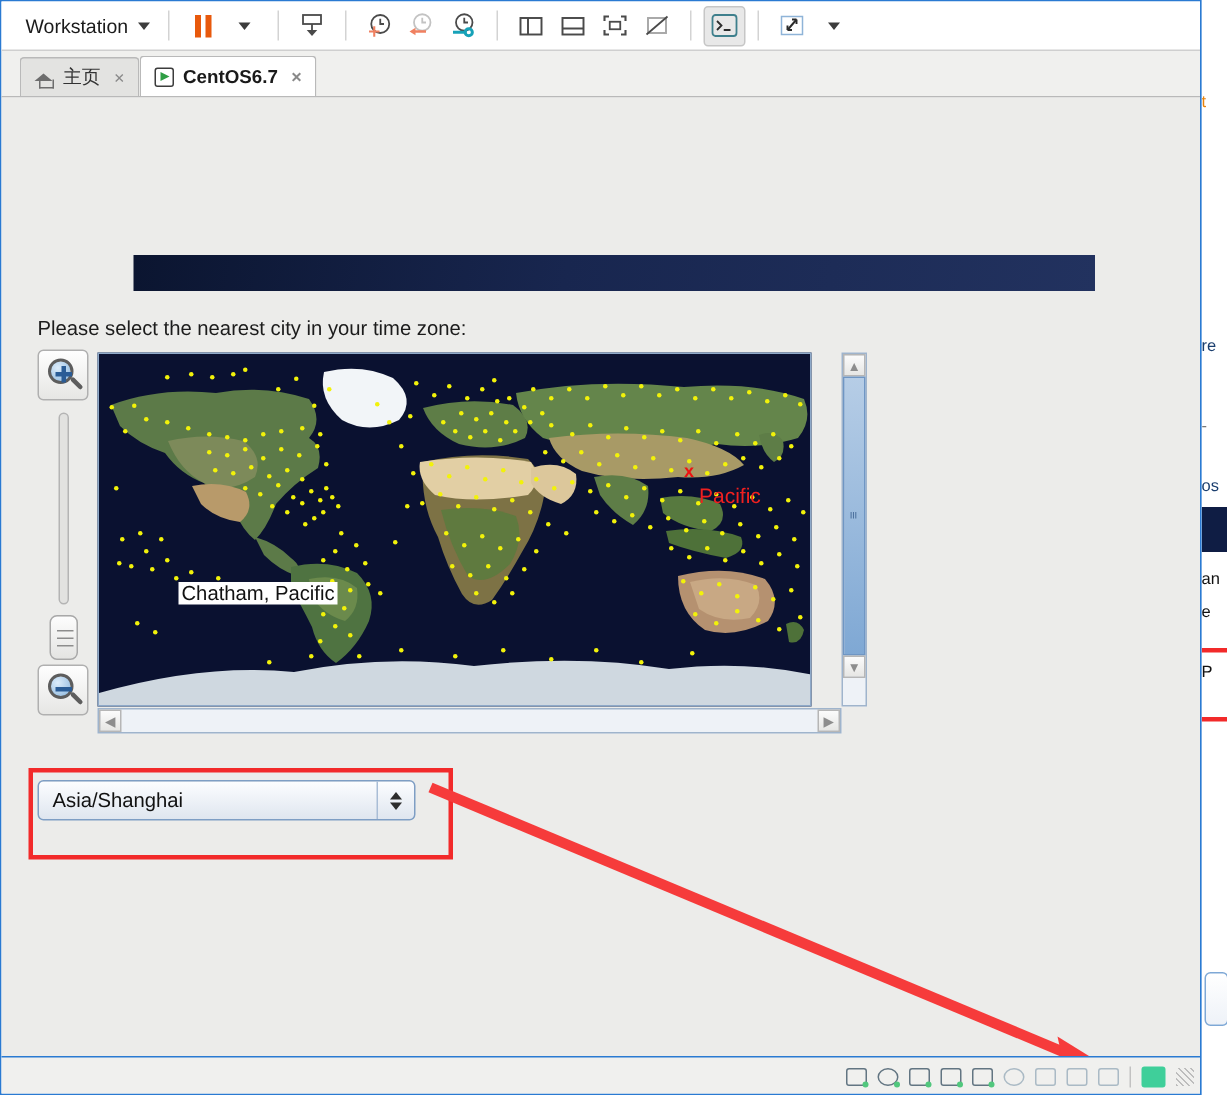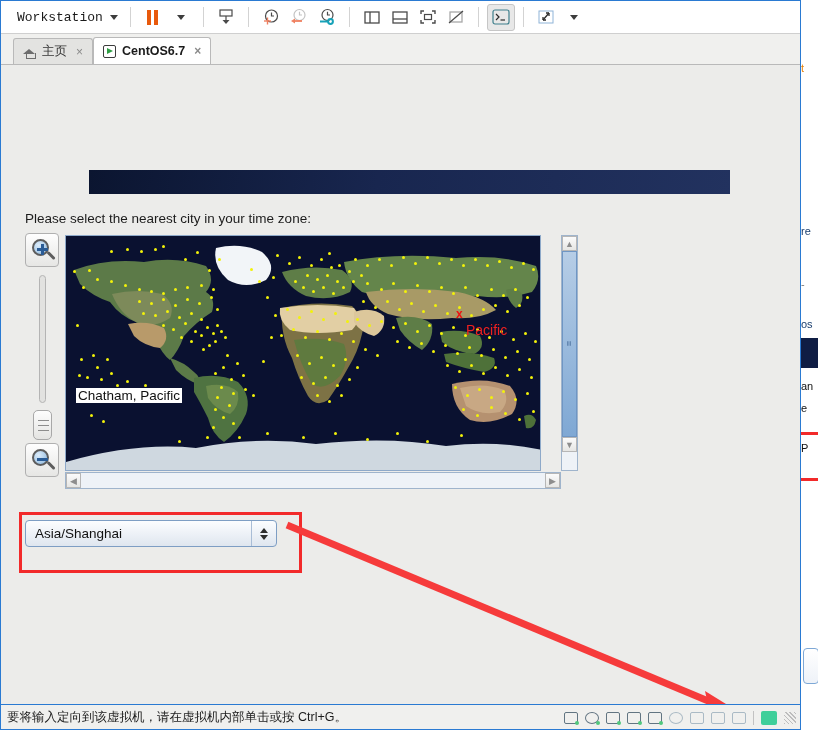--- a/index.html
+++ b/index.html
@@ -38,21 +38,21 @@
                  border:2px solid #2a7ad2; border-radius:1px; }
   #title-text { margin-left: 9px; font-size: 13px; color: #1a1a1a; }
   #win-controls { position: absolute; right: 0; top: 0; height: 31px; display: flex; }
   .wbtn { width: 46px; height: 31px; display: flex; align-items: center;
           justify-content: center; font-size: 14px; color: #2b2b2b; }
   .wbtn svg { display:block; }
 
   
   #toolbar {
     height: 33px; flex: 0 0 33px; display: flex; align-items: center;
-    background: #ffffff; border-bottom: 1px solid #cfcfcf; padding-left: 12px; font-family: Liberation Mono, monospace;
+    background: #ffffff; border-bottom: 1px solid #cfcfcf; padding-left: 12px;
   }
   #ws-menu { font-size: 13px; color: #1a1a1a; display: flex; align-items: center; gap: 7px;
              padding: 3px 4px; }
   .caret { width:0;height:0;border-left:4px solid transparent;border-right:4px solid transparent;
            border-top:5px solid #3c3c3c; }
   .tb-sep { width:1px; height:20px; background:#d3d3d3; margin:0 8px; }
   .tb-btn { width: 28px; height: 27px; display:flex; align-items:center; justify-content:center; }
   .tb-btn.active { background:#e8e8e8; border:1px solid #c6c6c6; border-radius:3px; }
   .pause-ico { display:flex; gap:3px; }
   .pause-ico i { display:block; width:4px; height:15px; background:#e8590c; }
@@ -107,21 +107,21 @@
   #zoom-out-btn { position:absolute; left:0; top:210px; }
 
   #map-view { position:absolute; left:40px; top:2px; width:476px; height:236px;
               background:#0a1130; overflow:hidden; border:1px solid #8ea9c9; }
   #map-canvas { position:absolute; left:0; top:0; width:476px; height:236px; }
   .city-dot { position:absolute; width:3px; height:3px; background:#f2f20a; border-radius:50%; }
   #shanghai-x { position:absolute; color:#ee1111; font-weight:bold; font-size:12px;
                 line-height:1; }
   #shanghai-label { position:absolute; color:#ef2020; font-size:14px; }
   #chatham-label { position:absolute; background:#ffffff; color:#111; font-size:13.5px;
-                   padding:0 2px; white-space:nowrap; }
+                   padding:0 2px; white-space:nowrap;margin-left:43px; }
 
   
   #map-vbar { position:absolute; left:536px; top:2px; width:17px; height:236px;
               background:#eef2f7; border:1px solid #9fb4cc; }
   #map-hbar { position:absolute; left:40px; top:239px; width:496px; height:17px;
               background:#eef2f7; border:1px solid #9fb4cc; }
   .sb-arrow { position:absolute; background: linear-gradient(#fbfbfb,#e6e6e4);
               border:1px solid #b6b6b6; color:#8d8d8d; font-size:9px;
               display:flex; align-items:center; justify-content:center; }
   .sb-thumb { position:absolute; background: linear-gradient(#b6cde6,#7fa8d4);
@@ -649,21 +649,20 @@
     <div id="redbox"></div>
 
     <svg id="redarrow" viewBox="0 0 470 230">
       <line x1="6" y1="20" x2="432" y2="198" stroke="#f63b3b" stroke-width="7"></line>
       <path d="M466 212 L424 186 L430 214 Z" fill="#f63b3b"></path>
     </svg>
 
   </div>
 
   <div id="statusbar">
-    <div id="status-text">要将输入定向到该虚拟机，请在虚拟机内部单击或按 Ctrl+G。</div>
     <div id="status-icons">
       <span class="st-ico">
           <span class="body"></span>
           <span class="dot"></span>
         </span>
       <span class="st-ico">
           <span class="body" style="border-radius:50%"></span>
           <span class="dot"></span>
         </span>
       <span class="st-ico">

